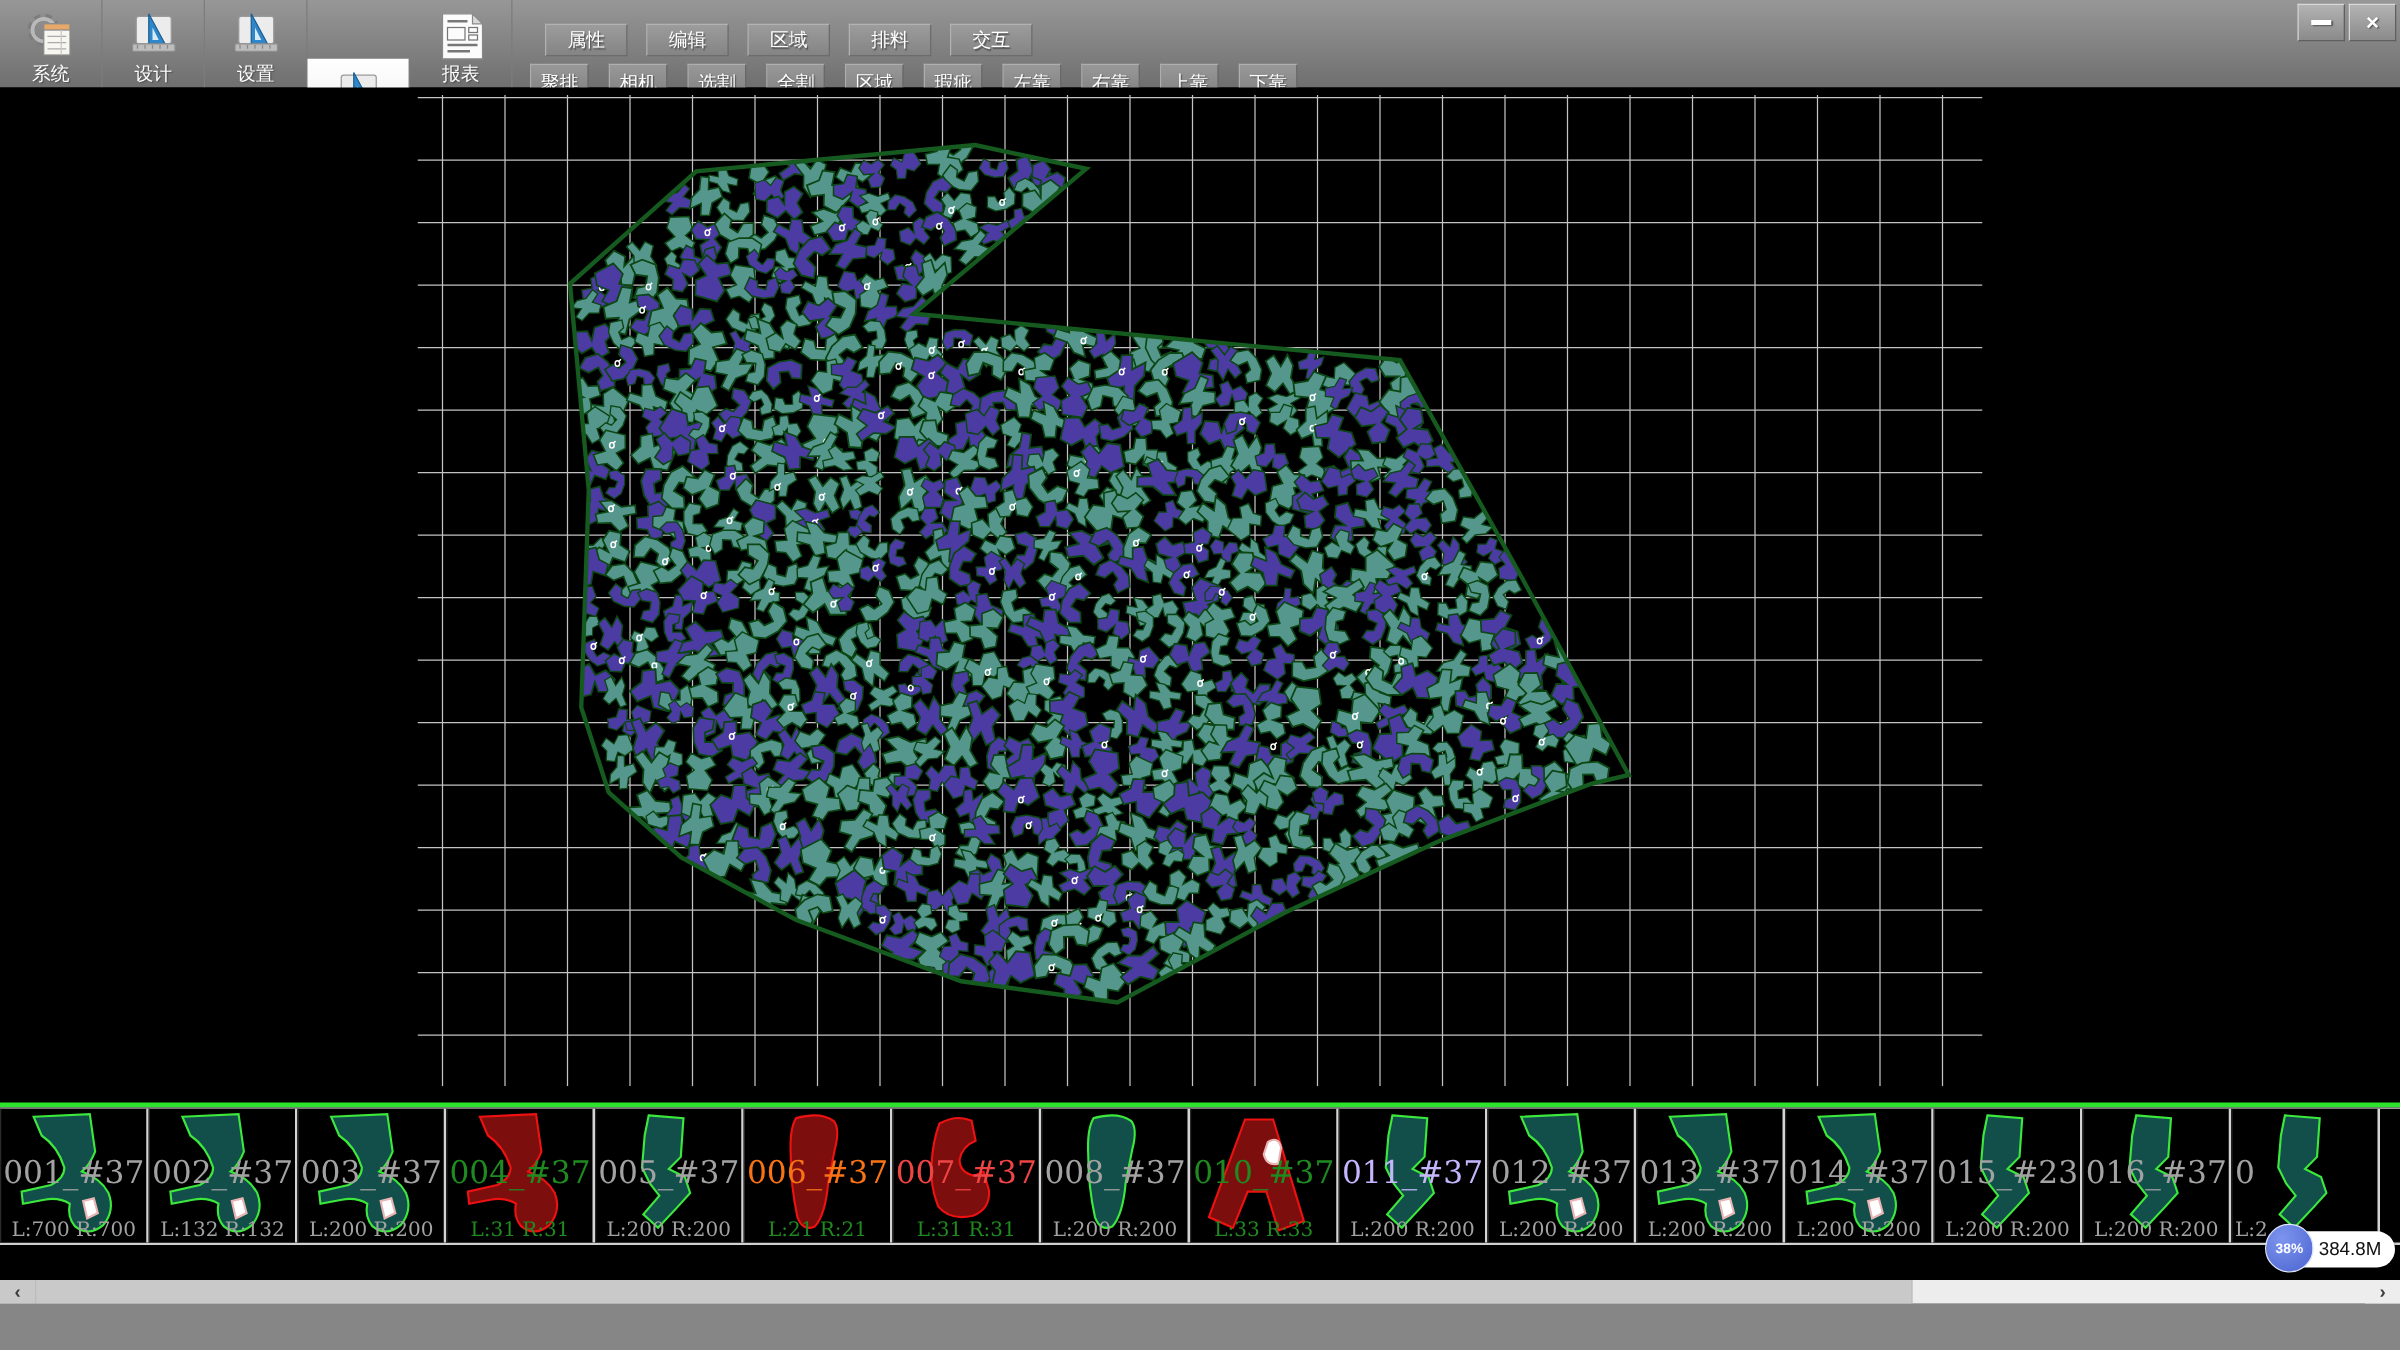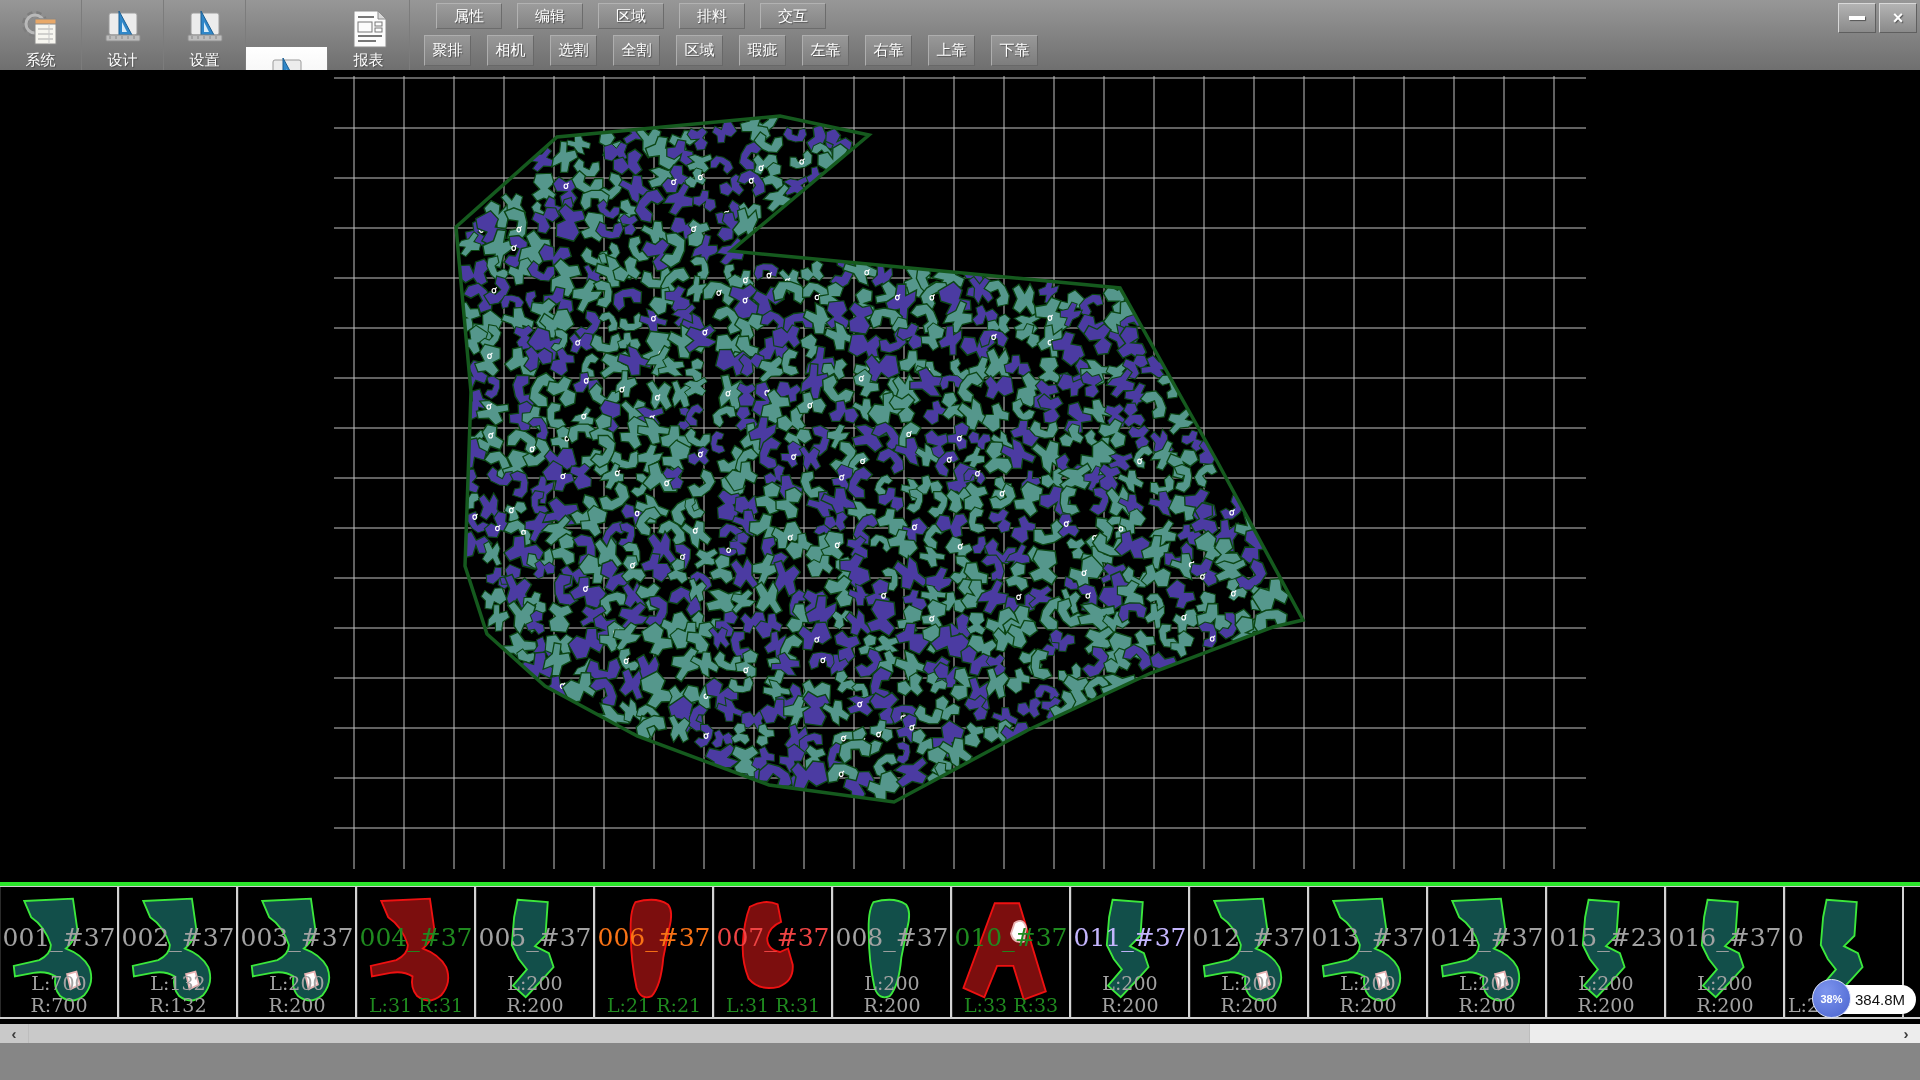--- a/index.html
+++ b/index.html
@@ -11,21 +11,21 @@
           background:linear-gradient(#979797,#6f6f6f);}
   #nav{position:absolute;left:0;top:0;height:70px;display:flex;}
   .navbtn{width:82px;height:70px;display:flex;flex-direction:column;align-items:center;
           justify-content:flex-end;padding-bottom:2px;box-sizing:border-box;
           border-right:1px solid #7c7c7c;cursor:default;}
   .navbtn .nicon{width:42px;height:42px;margin-bottom:1px;}
   .navbtn .nlabel{font-size:15px;color:#fdfdfd;text-shadow:1px 1px 1px #4d4d4d;line-height:17px;}
   .navbtn.active{background:linear-gradient(#ffffff,#e9e9e9);margin-top:47px;}
   .navbtn.active .nlabel{color:#a9a9a9;text-shadow:1px 1px 0 #fff;}
 
-  #menu{position:absolute;left:420px;top:0;right:86px;height:70px;}
+  #menu{position:absolute;left:420px;top:16px;right:86px;height:70px;}
   #tabs{position:absolute;left:16px;top:3px;display:flex;gap:15px;}
   .tab{width:64px;height:24px;display:flex;align-items:center;justify-content:center;
        font-size:15px;color:#fff;text-shadow:1px 1px 1px #4f4f4f;
        background:linear-gradient(#9c9c9c,#848484);
        border:1px solid;border-color:#b2b2b2 #6c6c6c #6c6c6c #b2b2b2;}
   #tools{position:absolute;left:4px;top:35px;display:flex;gap:16px;}
   .tool{width:45px;height:29px;display:flex;align-items:center;justify-content:center;
         font-size:15px;color:#fff;text-shadow:1px 1px 1px #4f4f4f;
         background:linear-gradient(#989898,#7d7d7d);
         border:1px solid;border-color:#aeaeae #686868 #686868 #aeaeae;}
@@ -36,30 +36,30 @@
           border:1px solid;border-color:#d8d8d8 #5f5f5f #5f5f5f #d8d8d8;
           color:#fff;font-size:18px;font-weight:bold;text-shadow:1px 1px 1px #555;}
   .minbar{width:16px;height:4px;background:#fff;box-shadow:1px 1px 1px #555;}
 
   
   #canvasArea{position:absolute;left:0;top:70px;width:1920px;height:812px;background:#000;}
   #nestSvg{position:absolute;left:334px;top:6px;}
 
   
   #stripLine{position:absolute;left:0;top:882px;width:1920px;height:4px;background:#2be42b;}
-  #strip{position:absolute;left:0;top:886px;width:1920px;height:133px;background:#000;
+  #strip{position:absolute;left:0;top:886px;width:1920px;height:110px;background:#000;
          display:flex;border-top:1px solid #cfcfcf;border-bottom:2px solid #cfcfcf;
          box-sizing:border-box;}
   .cell{flex:0 0 119px;position:relative;overflow:hidden;border-right:2px solid #d4d4d4;
         border-left:1px solid #2a2a2a;box-sizing:border-box;background:#000;}
   .cell svg{position:absolute;left:0;top:0;width:100%;height:100%;}
   .cid{position:absolute;left:0;right:0;top:36px;text-align:center;
        font-family:"DejaVu Serif",serif;font-size:25px;letter-spacing:0px;}
   .ccounts{position:absolute;left:0;right:0;bottom:1px;text-align:center;
-       font-family:"DejaVu Serif",serif;font-size:19px;}
+       font-family:"DejaVu Serif",serif;font-size:16px;}
   .cell.partial .cid,.cell.partial .ccounts{text-align:left;padding-left:2px;}
 
   
   #hscroll{position:absolute;left:0;top:1024px;width:1920px;height:19px;background:#ededed;}
   #hthumb{position:absolute;left:28px;top:0;width:1502px;height:19px;background:#c9c9c9;
           border-left:1px solid #bdbdbd;border-right:1px solid #bdbdbd;box-sizing:border-box;}
   .scrollArrow{position:absolute;top:0;width:28px;height:19px;background:#c9c9c9;
           display:flex;align-items:center;justify-content:center;color:#3c3c3c;
           font-size:15px;font-weight:bold;line-height:19px;}
   #arrowL{left:0;} #arrowR{right:0;background:#ededed;}

